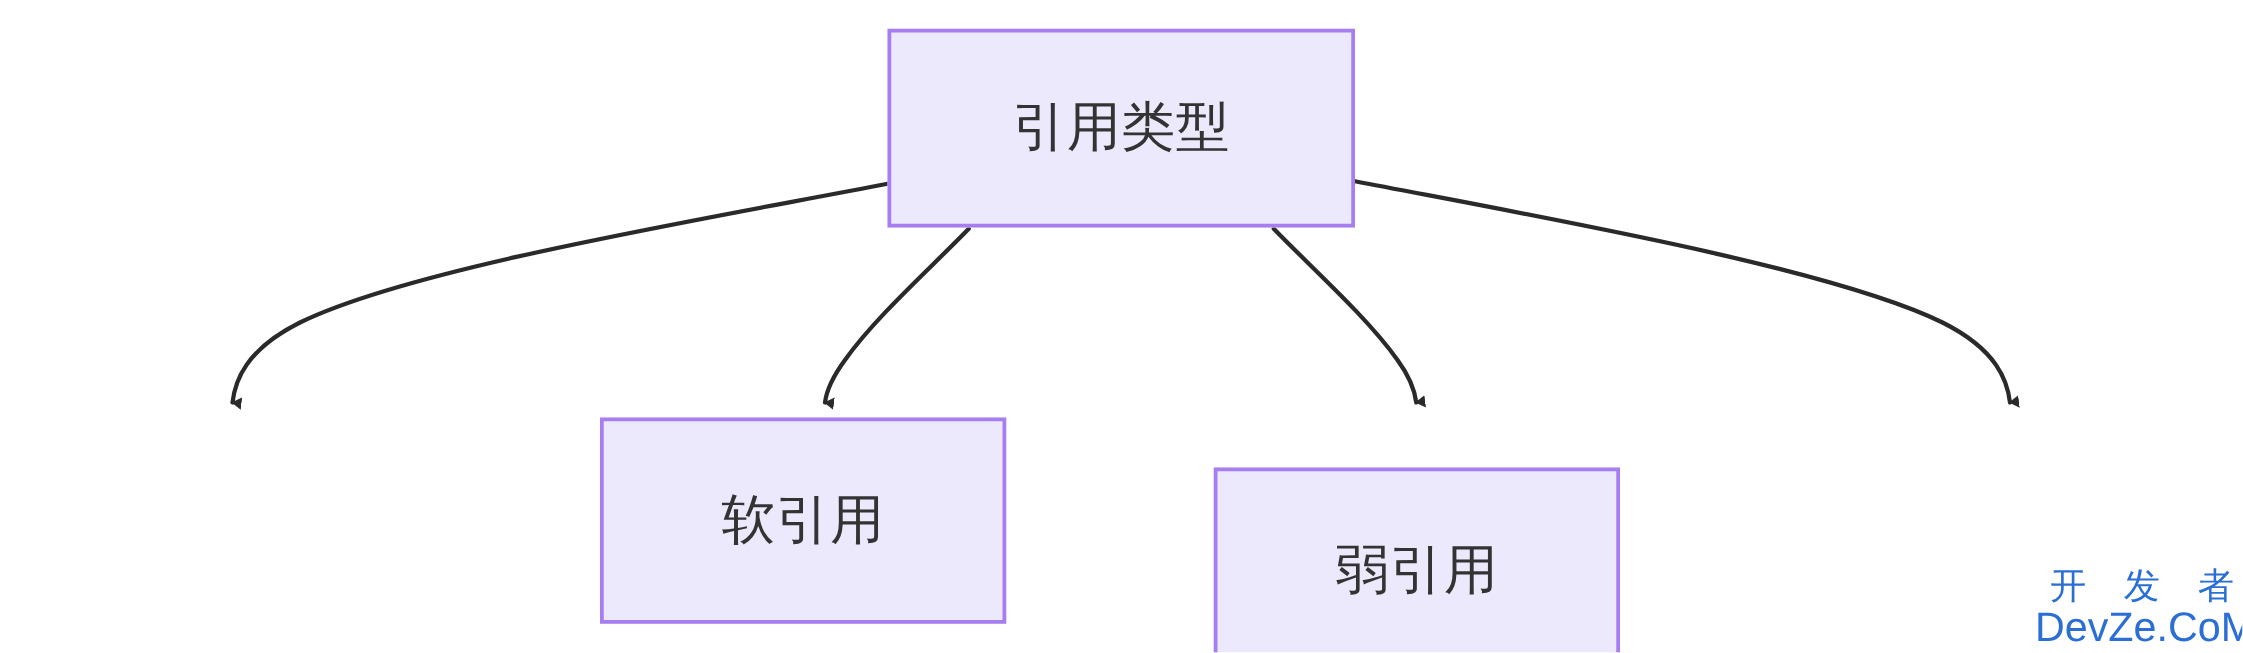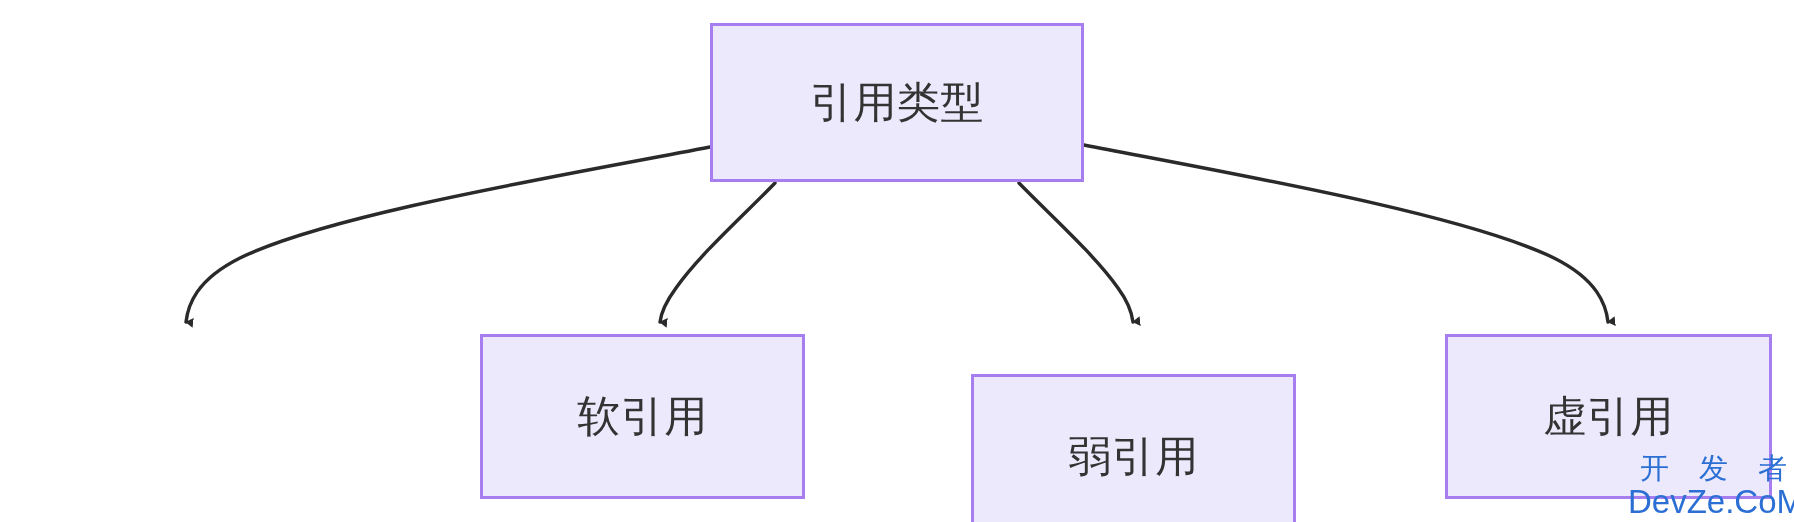--- a/index.html
+++ b/index.html
@@ -120,20 +120,17 @@
 
 
   <div class="node" id="node-soft">
     <span class="node-label">软引用</span>
   </div>
 
   <div class="node" id="node-weak">
     <span class="node-label">弱引用</span>
   </div>
 
-  <div class="node" id="node-phantom">
-    <span class="node-label">虚引用</span>
-  </div>
 
   <div class="watermark" id="watermark-cn">开 发 者</div>
   <div class="watermark" id="watermark-site">DevZe.CoM</div>
 
 </div>
 
 </body></html>

